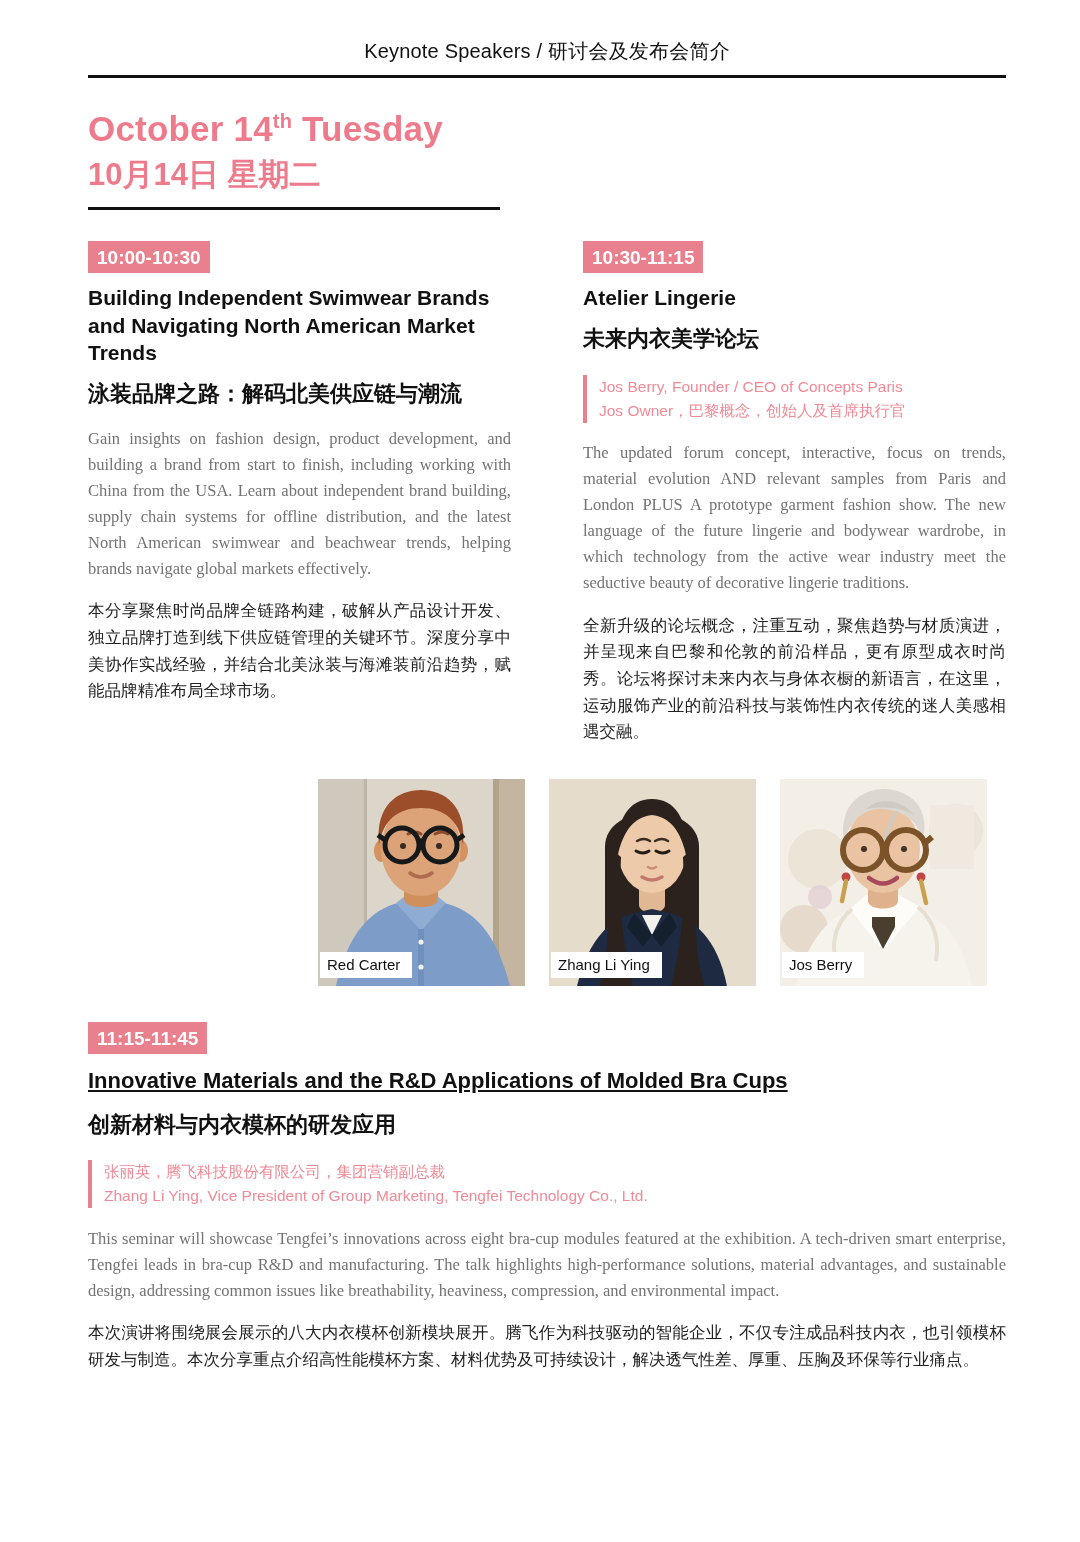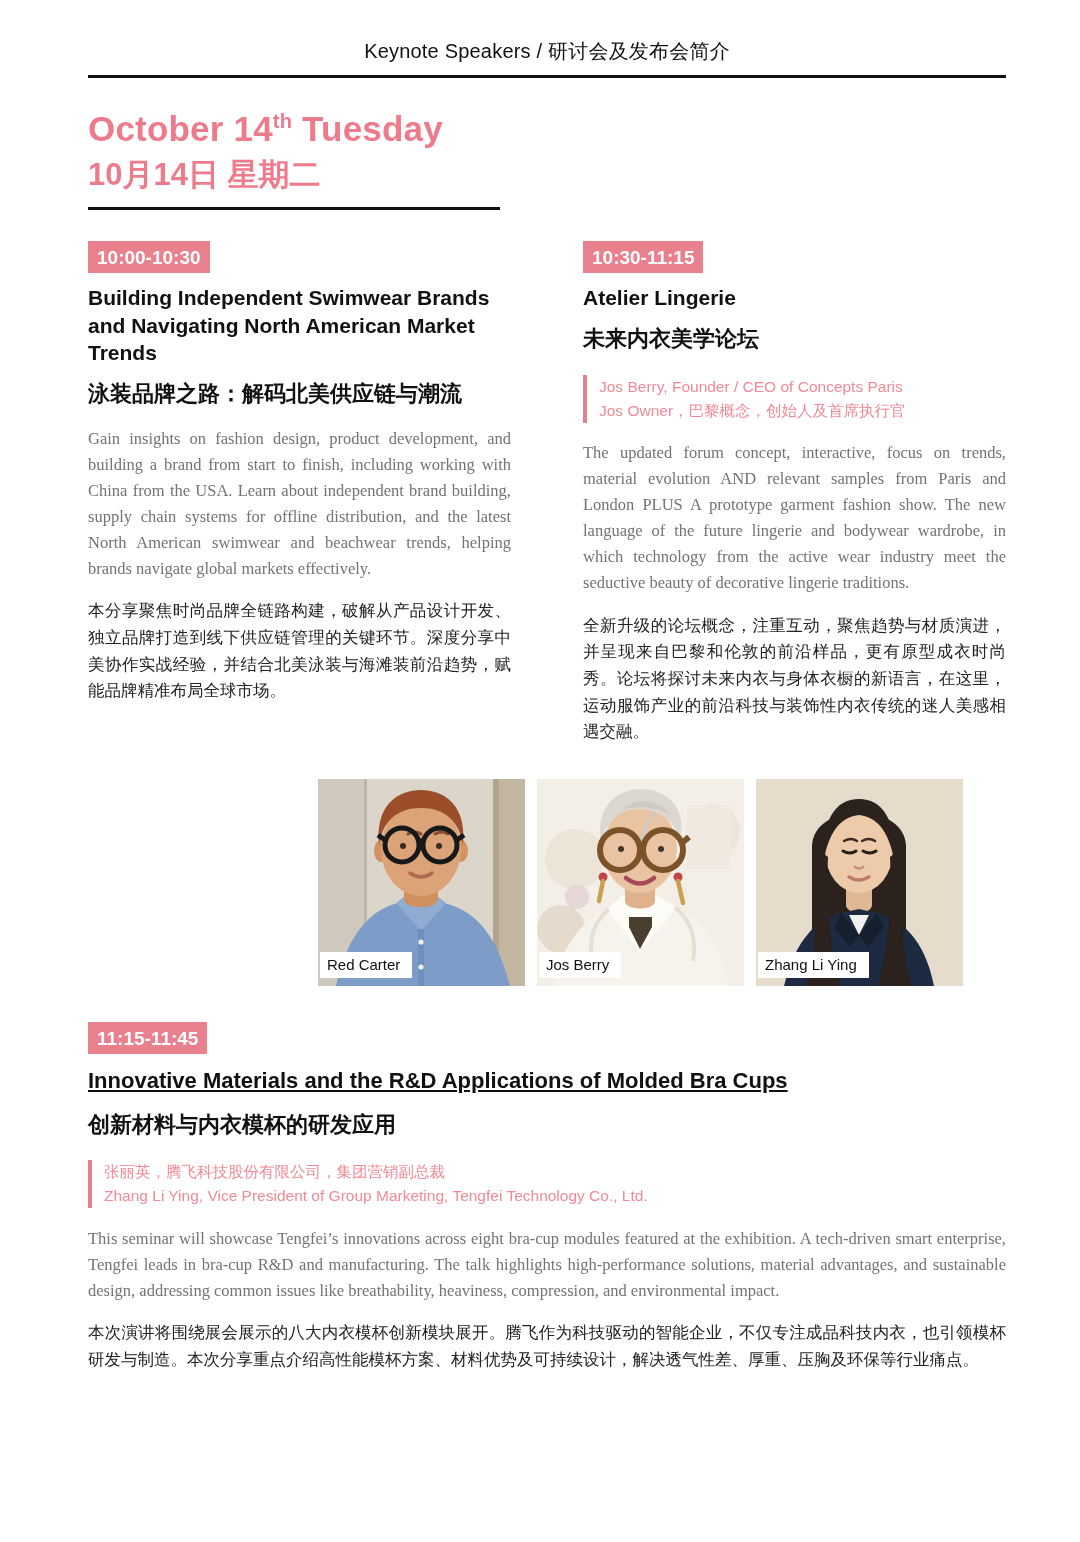--- a/index.html
+++ b/index.html
@@ -111,21 +111,21 @@
     font-size:16.5px;
     line-height:1.62;
     text-align:justify;
     color:#222;
   }
   
   .photos{
     margin-top:34px;
     margin-left:230px;
     display:flex;
-    gap:12px;
+    gap:24px;
   }
   .photo{
     position:relative;
     width:207px;height:207px;
     overflow:hidden;
     background:#eee;
   }
   .photo svg{display:block;width:207px;height:207px;}
   .photo-label{
     position:absolute;
@@ -207,20 +207,41 @@
         <circle cx="121" cy="67" r="3" fill="#3a2a20"></circle>
         <g stroke="#17181a" stroke-width="5" fill="none">
           <circle cx="84" cy="66" r="17"></circle>
           <circle cx="122" cy="66" r="17"></circle>
           <path d="M100 62 L106 62"></path>
           <path d="M67 61 L60 56 M139 61 L146 56"></path>
         </g>
         <path d="M92 94 q11 8 22 0" stroke="#b06a50" stroke-width="3.5" fill="none" stroke-linecap="round"></path>
       </svg>
       <figcaption class="photo-label">Red Carter</figcaption>
+    </figure>
+
+    <figure class="photo">
+      <svg viewBox="0 0 207 207">
+        <rect width="207" height="207" fill="#e6dccb"></rect>
+        <path d="M56 207 L56 68 C56 22 150 22 150 68 L150 207 Z" fill="#2b221e"></path>
+        <path d="M90 100 h26 v26 c0 10 -26 10 -26 0 Z" fill="#e0b894"></path>
+        <ellipse cx="103" cy="72" rx="34" ry="42" fill="#edcaaa"></ellipse>
+        <path d="M103 20 C80 20 66 40 68 80 C74 50 86 38 103 36 C120 38 132 50 138 80 C140 40 126 20 103 20 Z" fill="#2b221e"></path>
+        <path d="M88 62 q7 -4 13 0 M106 62 q7 -4 13 0" stroke="#3a2c22" stroke-width="2.5" fill="none" stroke-linecap="round"></path>
+        <path d="M87 72 q7 4 13 0 M107 72 q7 4 13 0" stroke="#261c16" stroke-width="3" fill="none" stroke-linecap="round"></path>
+        <path d="M99 88 q4 3 8 0" stroke="#c88e76" stroke-width="2.5" fill="none" stroke-linecap="round"></path>
+        <path d="M93 98 q10 6 20 0" stroke="#c07a6a" stroke-width="3.5" fill="none" stroke-linecap="round"></path>
+        <path d="M28 207 C40 158 62 140 85 134 L103 130 L121 134 C145 141 168 158 178 207 Z" fill="#1e2a42"></path>
+        <path d="M93 136 L103 156 L113 136 Z" fill="#f2f1ee"></path>
+        <path d="M85 134 L103 156 L94 168 L78 148 Z" fill="#15202f"></path>
+        <path d="M121 134 L103 156 L112 168 L128 148 Z" fill="#15202f"></path>
+        <path d="M56 66 C60 130 62 172 50 207 L84 207 C72 160 70 118 72 78 Z" fill="#2b221e"></path>
+        <path d="M150 66 C146 130 144 172 156 207 L122 207 C134 160 136 118 134 78 Z" fill="#2b221e"></path>
+      </svg>
+      <figcaption class="photo-label">Zhang Li Ying</figcaption>
     </figure>
 
     <figure class="photo">
       <svg viewBox="0 0 207 207">
         <rect width="207" height="207" fill="#f3efe7"></rect>
         <circle cx="38" cy="80" r="30" fill="#e9e2d4" opacity="0.85"></circle>
         <circle cx="176" cy="52" r="27" fill="#eae3d8" opacity="0.9"></circle>
         <circle cx="24" cy="150" r="24" fill="#e0d2c0" opacity="0.7"></circle>
         <rect x="150" y="26" width="44" height="64" fill="#efe9df"></rect>
         <circle cx="40" cy="118" r="12" fill="#e4cfd4" opacity="0.8"></circle>
@@ -244,41 +265,20 @@
         </g>
         <path d="M89 99 q14 11 28 0" stroke="#a64a5a" stroke-width="4.5" fill="none" stroke-linecap="round"></path>
         <circle cx="66" cy="98" r="4.5" fill="#c24545"></circle>
         <path d="M66 102 L62 122" stroke="#c9a14e" stroke-width="4.5" stroke-linecap="round"></path>
         <circle cx="141" cy="98" r="4.5" fill="#c24545"></circle>
         <path d="M141 102 L146 124" stroke="#c9a14e" stroke-width="4.5" stroke-linecap="round"></path>
       </svg>
       <figcaption class="photo-label">Jos Berry</figcaption>
     </figure>
 
-    <figure class="photo">
-      <svg viewBox="0 0 207 207">
-        <rect width="207" height="207" fill="#e6dccb"></rect>
-        <path d="M56 207 L56 68 C56 22 150 22 150 68 L150 207 Z" fill="#2b221e"></path>
-        <path d="M90 100 h26 v26 c0 10 -26 10 -26 0 Z" fill="#e0b894"></path>
-        <ellipse cx="103" cy="72" rx="34" ry="42" fill="#edcaaa"></ellipse>
-        <path d="M103 20 C80 20 66 40 68 80 C74 50 86 38 103 36 C120 38 132 50 138 80 C140 40 126 20 103 20 Z" fill="#2b221e"></path>
-        <path d="M88 62 q7 -4 13 0 M106 62 q7 -4 13 0" stroke="#3a2c22" stroke-width="2.5" fill="none" stroke-linecap="round"></path>
-        <path d="M87 72 q7 4 13 0 M107 72 q7 4 13 0" stroke="#261c16" stroke-width="3" fill="none" stroke-linecap="round"></path>
-        <path d="M99 88 q4 3 8 0" stroke="#c88e76" stroke-width="2.5" fill="none" stroke-linecap="round"></path>
-        <path d="M93 98 q10 6 20 0" stroke="#c07a6a" stroke-width="3.5" fill="none" stroke-linecap="round"></path>
-        <path d="M28 207 C40 158 62 140 85 134 L103 130 L121 134 C145 141 168 158 178 207 Z" fill="#1e2a42"></path>
-        <path d="M93 136 L103 156 L113 136 Z" fill="#f2f1ee"></path>
-        <path d="M85 134 L103 156 L94 168 L78 148 Z" fill="#15202f"></path>
-        <path d="M121 134 L103 156 L112 168 L128 148 Z" fill="#15202f"></path>
-        <path d="M56 66 C60 130 62 172 50 207 L84 207 C72 160 70 118 72 78 Z" fill="#2b221e"></path>
-        <path d="M150 66 C146 130 144 172 156 207 L122 207 C134 160 136 118 134 78 Z" fill="#2b221e"></path>
-      </svg>
-      <figcaption class="photo-label">Zhang Li Ying</figcaption>
-    </figure>
-
   </section>
 
   <article class="session session-full">
     <div class="time-badge">11:15-11:45</div>
     <h2 class="title-en">Innovative Materials and the R&amp;D Applications of Molded Bra Cups</h2>
     <h3 class="title-cn">创新材料与内衣模杯的研发应用</h3>
     <div class="speaker">
       <div>张丽英，腾飞科技股份有限公司，集团营销副总裁</div>
       <div>Zhang Li Ying, Vice President of Group Marketing, Tengfei Technology Co., Ltd.</div>
     </div>

